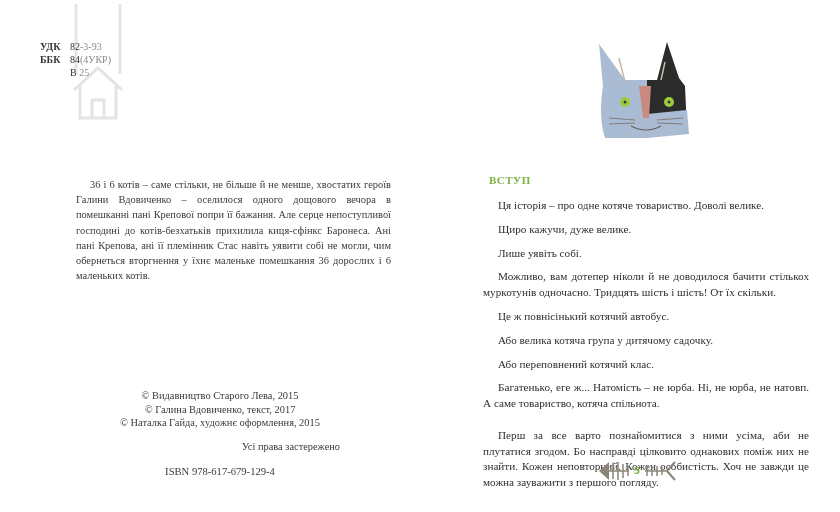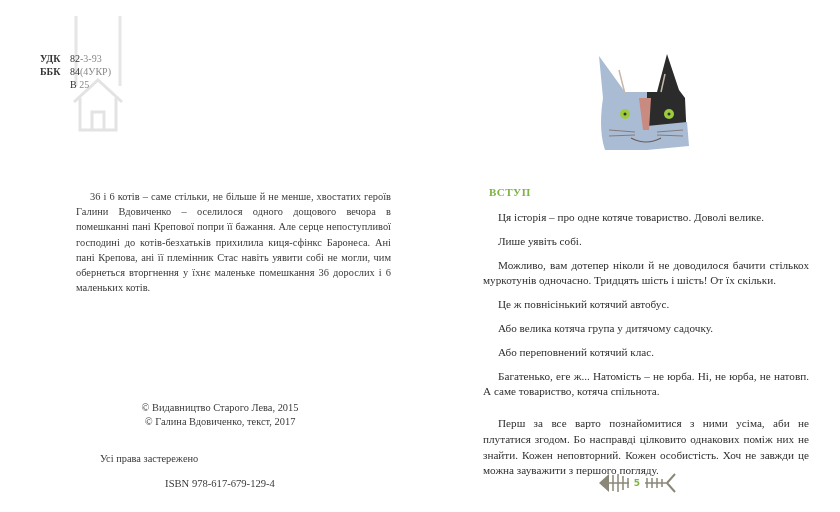--- a/index.html
+++ b/index.html
@@ -16,21 +16,21 @@
       color: #333333;
     }
     .spread {
       position: absolute;
       left: 0; top: 0;
       width: 840px; height: 512px;
       background: #ffffff;
     }
     .page {
       position: absolute;
-      top: 16px;
+      top: 4px;
       height: 392px;
       padding-left: 40px;
     }
     .page-left { left: 0; width: 420px; }
     .page-right { left: 420px; width: 420px; }
 
     
     .home-watermark {
       position: absolute;
       left: 72px;
@@ -80,21 +80,21 @@
       font-family: "Liberation Serif", serif;
       font-size: 10.4px;
       line-height: 13.5px;
       color: #3a3a3a;
     }
     .rights {
       position: absolute;
       left: 100px;
       top: 437px;
       width: 240px;
-      text-align: left;
+      text-align: right;
       font-family: "Liberation Serif", serif;
       font-size: 10.4px;
       color: #3a3a3a;
     }
     .isbn {
       position: absolute;
       left: 100px;
       top: 462px;
       width: 240px;
       text-align: center;
@@ -187,20 +187,21 @@
         <span class="catalog-label"></span>
         <span class="catalog-value"><span class="strong">В</span><span> 25</span></span>
       </div>
     </div>
 
     <p class="annotation">36 і 6 котів – саме стільки, не більше й не менше, хвостатих героїв Галини Вдовиченко – оселилося одного дощового вечора в помешканні пані Крепової попри її бажання. Але серце непоступливої господині до котів-безхатьків прихилила киця-сфінкс Баронеса. Ані пані Крепова, ані її племінник Стас навіть уявити собі не могли, чим обернеться вторгнення у їхнє маленьке помешкання 36 дорослих і 6 маленьких котів.</p>
 
     <div class="credits">
       <div>© Видавництво Старого Лева, 2015</div>
       <div>© Галина Вдовиченко, текст, 2017</div>
+      <div>© Наталка Гайда, художнє оформлення, 2015</div>
     </div>
 
     <div class="rights">Усі права застережено</div>
     <div class="isbn">ISBN 978-617-679-129-4</div>
   </div>
 
   <div class="page page-right">
 
     <svg class="cat-illustration" viewBox="0 0 100 100">
 
@@ -220,20 +221,21 @@
       <circle cx="74" cy="62" r="1.5" fill="#333"></circle>
 
       <path d="M36 86 Q51 94 66 86" stroke="#6a5a55" stroke-width="1.2" fill="none"></path>
       <path d="M14 78 L40 80 M14 84 L40 83 M62 80 L88 78 M62 83 L88 84" stroke="#7a6a65" stroke-width="0.8" fill="none"></path>
     </svg>
 
     <div class="chapter-title">ВСТУП</div>
 
     <div class="body-text">
       <p>Ця історія – про одне котяче товариство. Доволі велике.</p>
+      <p>Щиро кажучи, дуже велике.</p>
       <p>Лише уявіть собі.</p>
       <p>Можливо, вам дотепер ніколи й не доводилося бачити стількох муркотунів одночасно. Тридцять шість і шість! От їх скільки.</p>
       <p>Це ж повнісінький котячий автобус.</p>
       <p>Або велика котяча група у дитячому садочку.</p>
       <p>Або переповнений котячий клас.</p>
       <p>Багатенько, еге ж... Натомість – не юрба. Ні, не юрба, не натовп. А саме товариство, котяча спільнота.</p>
       <p class="gap">Перш за все варто познайомитися з ними усіма, аби не плутатися згодом. Бо насправді цілковито однакових поміж них не знайти. Кожен неповторний. Кожен особистість. Хоч не завжди це можна зауважити з першого погляду.</p>
     </div>
 
     <div class="page-number-wrap">

